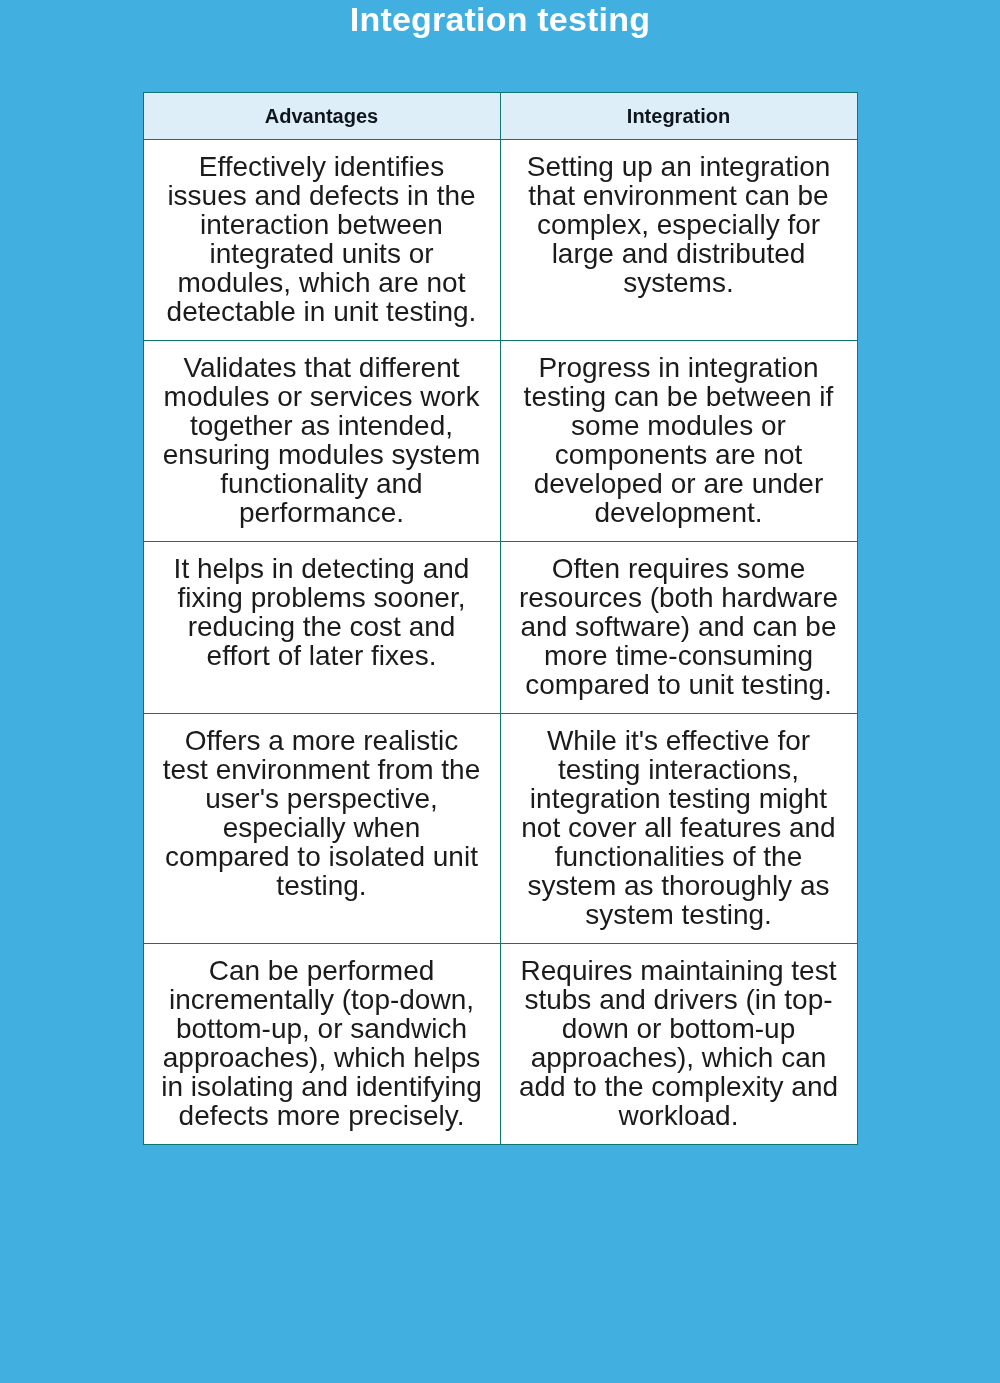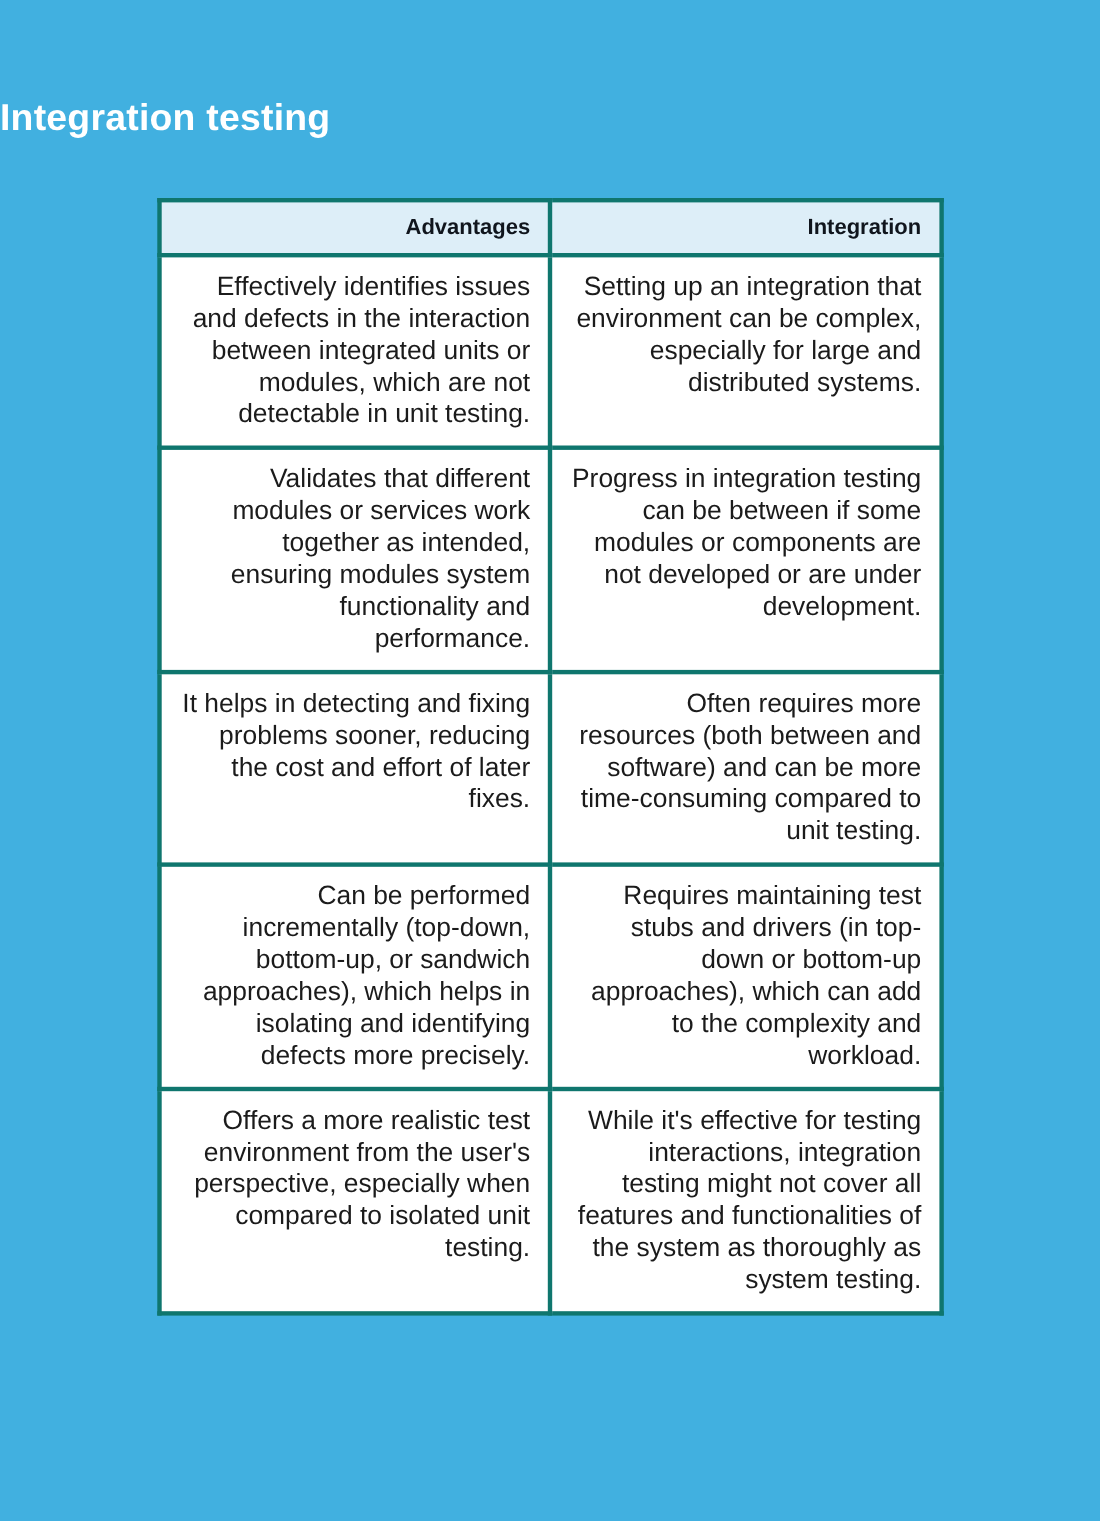--- a/index.html
+++ b/index.html
@@ -10,52 +10,51 @@
     background: #41b0e0;
     font-family: "Liberation Sans", sans-serif;
     overflow: hidden;
   }
   .page {
     width: 1000px;
     height: 1383px;
   }
   .title {
     margin: 0;
-    padding-top: 88px;
-    text-align: left;
+    text-align: center;
     color: #ffffff;
     font-size: 34px;
     font-weight: 700;
     letter-spacing: 0.2px;
   }
   .comparison-table {
     width: 715px;
     margin: 53px auto 0 auto;
     border-collapse: collapse;
     table-layout: fixed;
   }
   .comparison-table th,
   .comparison-table td {
-    border: 4px solid #0f766e;
-    text-align: right;
+    border: 1px solid #0f766e;
+    text-align: center;
     vertical-align: top;
     width: 50%;
   }
   .comparison-table th {
     background: #ddeef8;
     color: #10151d;
     font-size: 20px;
     font-weight: 700;
     padding: 11px 16px;
     line-height: 24px;
   }
   .comparison-table td {
     background: #ffffff;
     color: #1b1b1b;
-    font-size: 24px;
+    font-size: 28px;
     line-height: 29px;
     padding: 12px 16px 14px 16px;
   }
 </style>
 </head>
 <body>
 
 <div class="page">
   <h1 class="title">Integration testing</h1>
 
@@ -70,25 +69,25 @@
       <tr>
         <td>Effectively identifies issues and defects in the interaction between integrated units or modules, which are not detectable in unit testing.</td>
         <td>Setting up an integration that environment can be complex, especially for large and distributed systems.</td>
       </tr>
       <tr>
         <td>Validates that different modules or services work together as intended, ensuring modules system functionality and performance.</td>
         <td>Progress in integration testing can be between if some modules or components are not developed or are under development.</td>
       </tr>
       <tr>
         <td>It helps in detecting and fixing problems sooner, reducing the cost and effort of later fixes.</td>
-        <td>Often requires more resources (both between and software) and can be more time-consuming compared to unit testing.</td>
+        <td>Often requires some resources (both hardware and software) and can be more time-consuming compared to unit testing.</td>
+      </tr>
+      <tr>
+        <td>Offers a more realistic test environment from the user's perspective, especially when compared to isolated unit testing.</td>
+        <td>While it's effective for testing interactions, integration testing might not cover all features and functionalities of the system as thoroughly as system testing.</td>
       </tr>
       <tr>
         <td>Can be performed incrementally (top-down, bottom-up, or sandwich approaches), which helps in isolating and identifying defects more precisely.</td>
         <td>Requires maintaining test stubs and drivers (in top-down or bottom-up approaches), which can add to the complexity and workload.</td>
-      </tr>
-      <tr>
-        <td>Offers a more realistic test environment from the user's perspective, especially when compared to isolated unit testing.</td>
-        <td>While it's effective for testing interactions, integration testing might not cover all features and functionalities of the system as thoroughly as system testing.</td>
       </tr>
     </tbody>
   </table>
 </div>
 
 </body></html>

